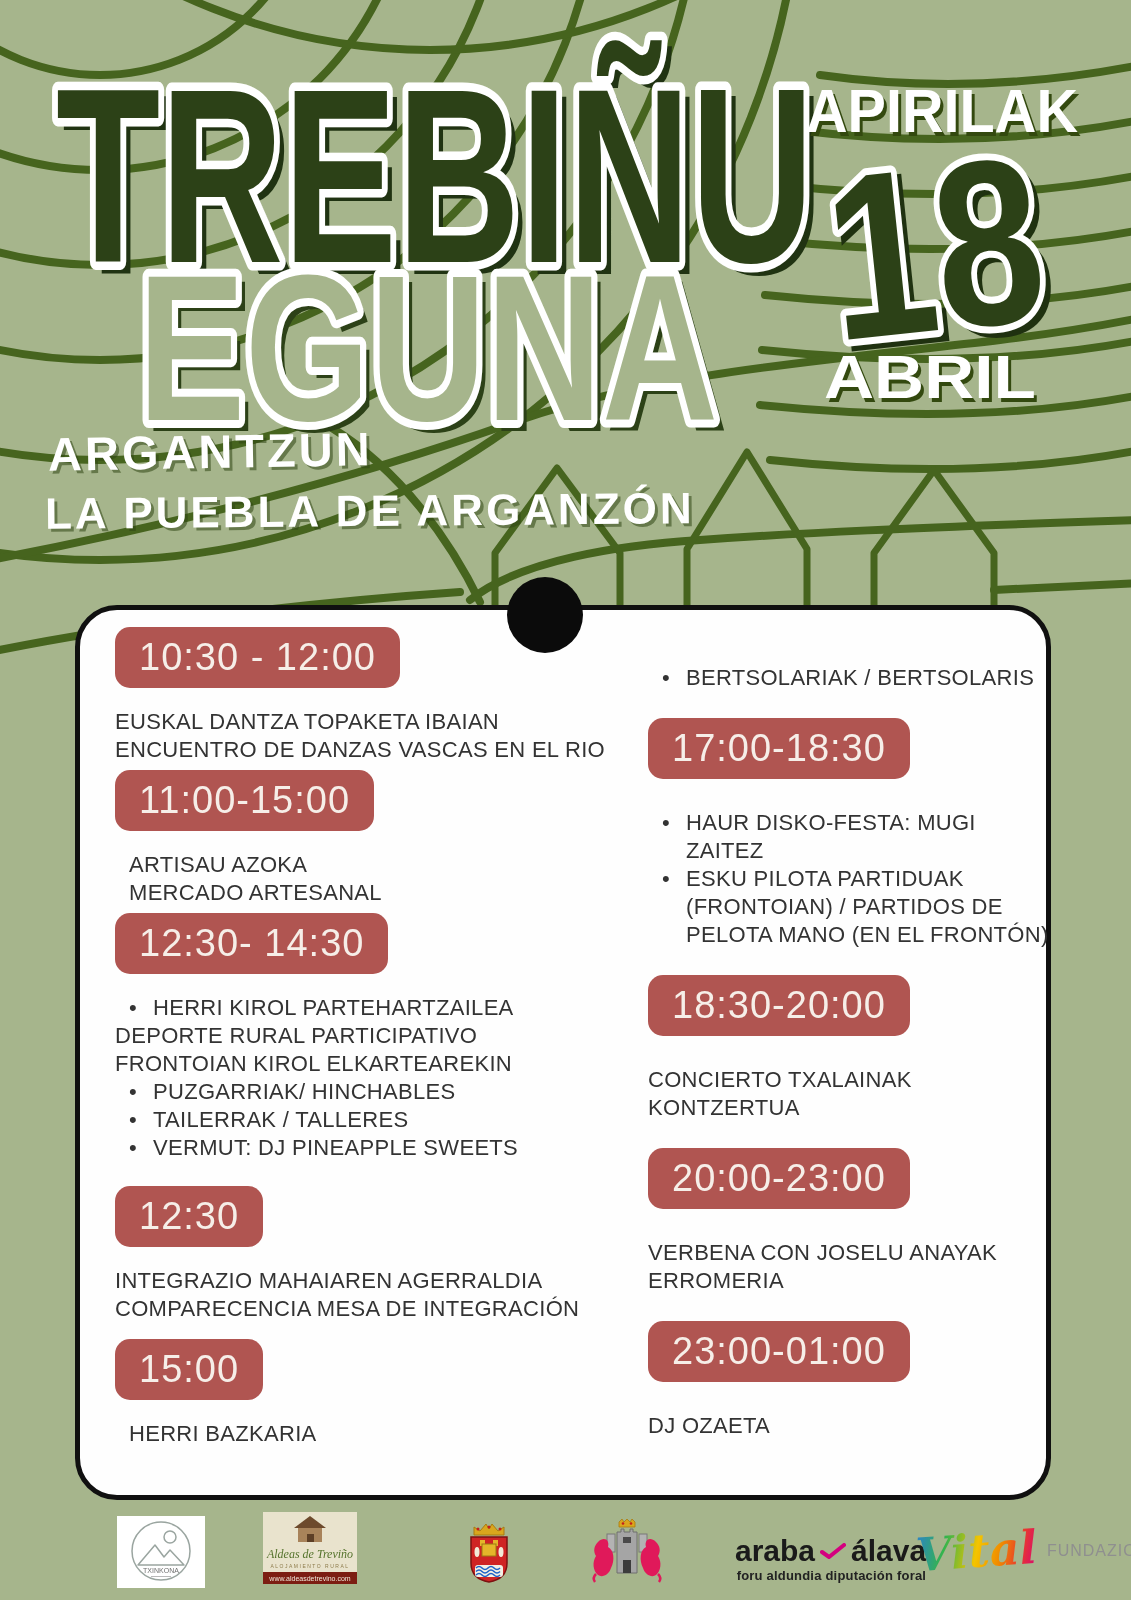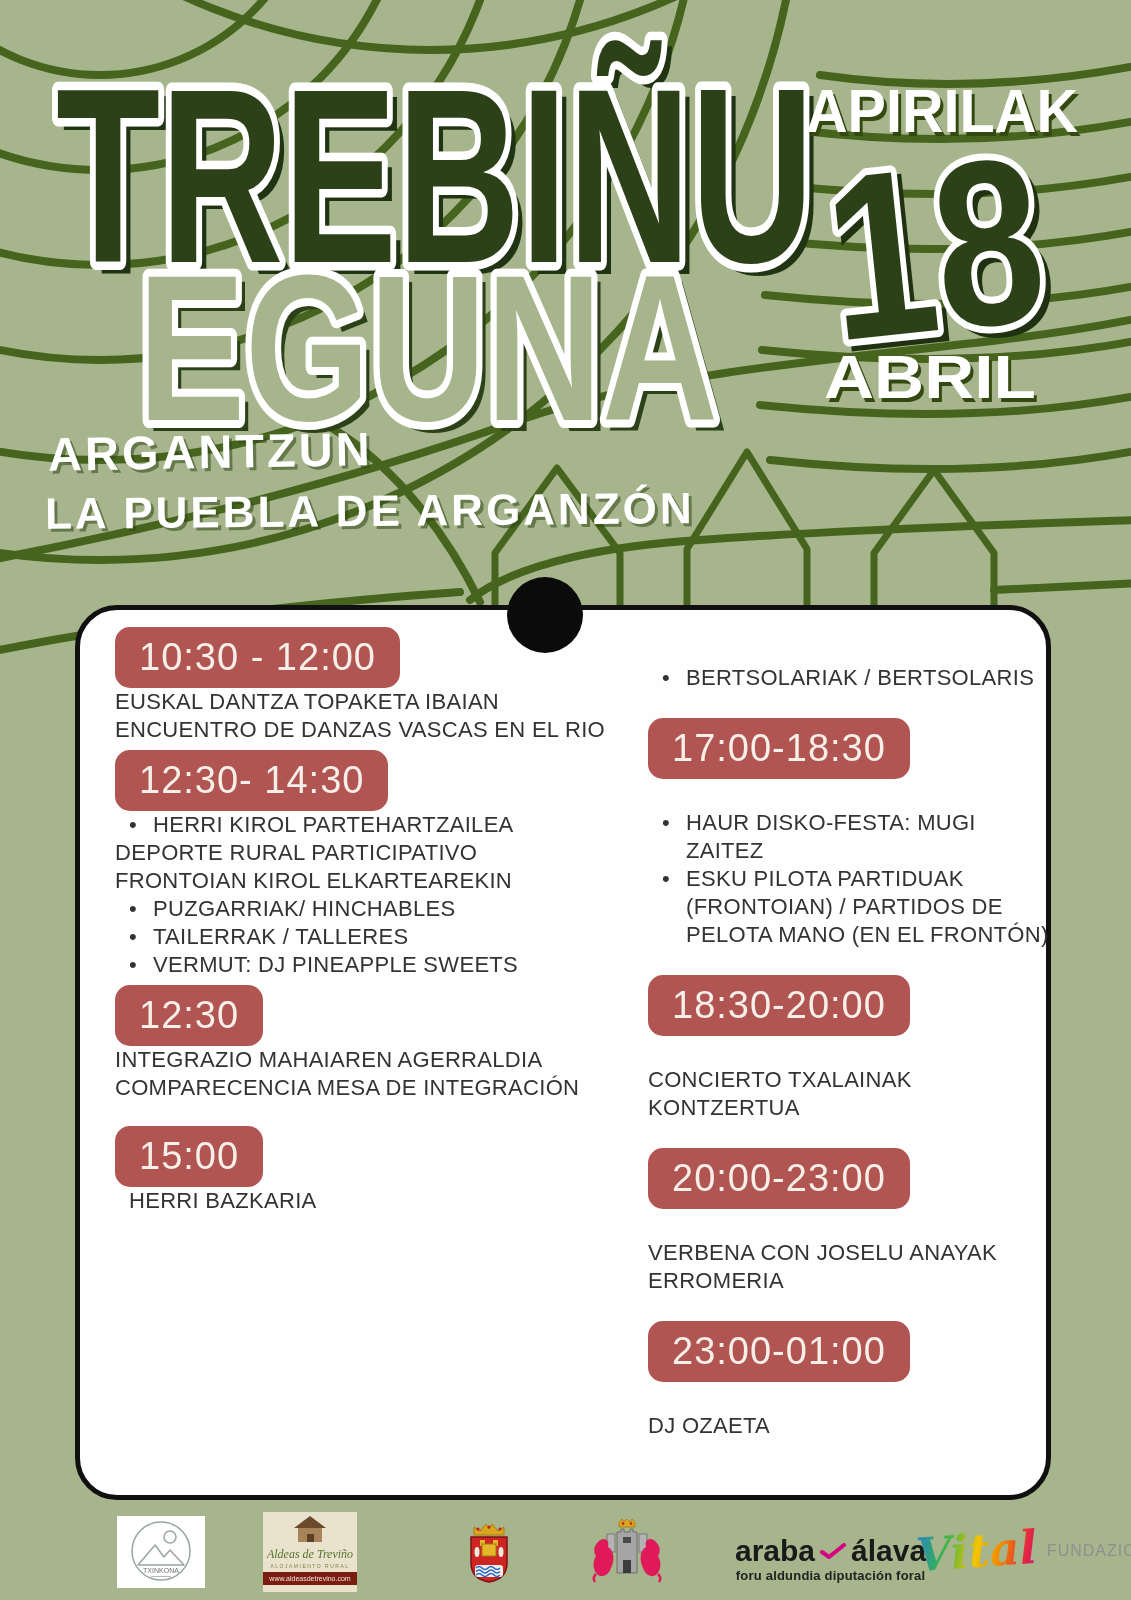--- a/index.html
+++ b/index.html
@@ -18,43 +18,43 @@
         border:5px solid #101010;border-radius:42px;box-sizing:border-box}
   .dot{position:absolute;left:507px;top:577px;width:76px;height:76px;background:#0b0b0b;border-radius:50%}
 
   .col{position:absolute}
   .col-left{left:115px;top:627px;width:492px}
   .col-right{left:648px;top:634px;width:406px}
 
   .badge{display:inline-block;background:#b05551;color:#f6eee8;font-size:38px;line-height:1;
          padding:11px 24px 12px;border-radius:15px;letter-spacing:1px;white-space:nowrap}
   .desc{font-size:22px;line-height:28px;color:#333;letter-spacing:.3px}
-  .col-left .desc{}
+  .col-left .desc{margin-top:20px}
   .col-right .desc{margin-top:30px}
   .col-left .item{margin-bottom:6px}
   .col-right .item{margin-bottom:26px}
   .col-left .item:nth-child(4){margin-top:24px}
   .col-left .item:nth-child(5){margin-top:16px}
   .line.bullet{position:relative;padding-left:38px}
   .line.bullet::before{content:"•";position:absolute;left:14px}
   .line.cont{padding-left:38px}
   .line.ind{padding-left:14px}
 
   
   .flogo{position:absolute}
   .logo-mountain{left:117px;top:1516px;width:88px;height:72px;background:#ffffff;
                  display:flex;align-items:center;justify-content:center}
-  .logo-aldeas{left:263px;top:1512px;width:94px;height:80px;background:#e9e3cd;text-align:center;
+  .logo-aldeas{left:263px;top:1512px;width:94px;height:72px;background:#e9e3cd;text-align:center;
                padding-top:4px;box-sizing:border-box;overflow:hidden}
   .aldeas-title{font-family:"Liberation Serif",serif;font-style:italic;color:#55732c;font-size:12px;margin-top:1px}
   .aldeas-sub{font-size:5px;letter-spacing:1.5px;color:#8d7b4b;margin-top:1px}
   .aldeas-url{background:#7c1d12;color:#f0e8da;font-size:7px;padding:3px 0;margin-top:3px}
   .crest-trevino{left:466px;top:1521px}
   .crest-arganzon{left:590px;top:1518px}
-  .logo-araba{left:735px;top:1536px;text-align:center}
+  .logo-araba{left:735px;top:1536px;text-align:right}
   .araba-top{display:flex;align-items:center;gap:5px;font-size:30px;font-weight:bold;color:#1a1a1a;line-height:1}
   .araba-sub{font-size:13px;font-weight:bold;color:#222;margin-top:2px;letter-spacing:.2px;white-space:nowrap}
   .logo-vital{left:916px;top:1528px;display:flex;align-items:center;gap:10px}
   .vital-script{font-family:"DejaVu Serif",serif;font-style:italic;font-weight:bold;font-size:46px;line-height:1;
      background:linear-gradient(105deg,#2a7fd4 0%,#35b54a 25%,#f4c400 50%,#f08c00 68%,#e8382e 84%,#d4007f 100%);
      -webkit-background-clip:text;background-clip:text;color:transparent;transform:rotate(-4deg)}
   .vital-sub{font-size:16px;color:#8f8f8f;letter-spacing:1px}
 </style>
 </head>
 <body>
@@ -115,20 +115,24 @@
   <div class="loc loc2">LA PUEBLA DE ARGANZÓN</div>
 
   <div class="card"></div>
   <div class="dot"></div>
 
   <div class="col col-left">
       <div class="item"><div class="badge">10:30 - 12:00</div><div class="desc">
           <div class="line plain">EUSKAL DANTZA TOPAKETA IBAIAN</div>
           <div class="line plain">ENCUENTRO DE DANZAS VASCAS EN EL RIO</div>
         </div></div>
+      <div class="item"><div class="badge">11:00-15:00</div><div class="desc">
+          <div class="line ind">ARTISAU AZOKA</div>
+          <div class="line ind">MERCADO ARTESANAL</div>
+        </div></div>
       <div class="item"><div class="badge">12:30- 14:30</div><div class="desc">
           <div class="line bullet">HERRI KIROL PARTEHARTZAILEA</div>
           <div class="line plain">DEPORTE RURAL PARTICIPATIVO</div>
           <div class="line plain">FRONTOIAN KIROL ELKARTEAREKIN</div>
           <div class="line bullet">PUZGARRIAK/ HINCHABLES</div>
           <div class="line bullet">TAILERRAK / TALLERES</div>
           <div class="line bullet">VERMUT: DJ PINEAPPLE SWEETS</div>
         </div></div>
       <div class="item"><div class="badge">12:30</div><div class="desc">
           <div class="line plain">INTEGRAZIO MAHAIAREN AGERRALDIA</div>

